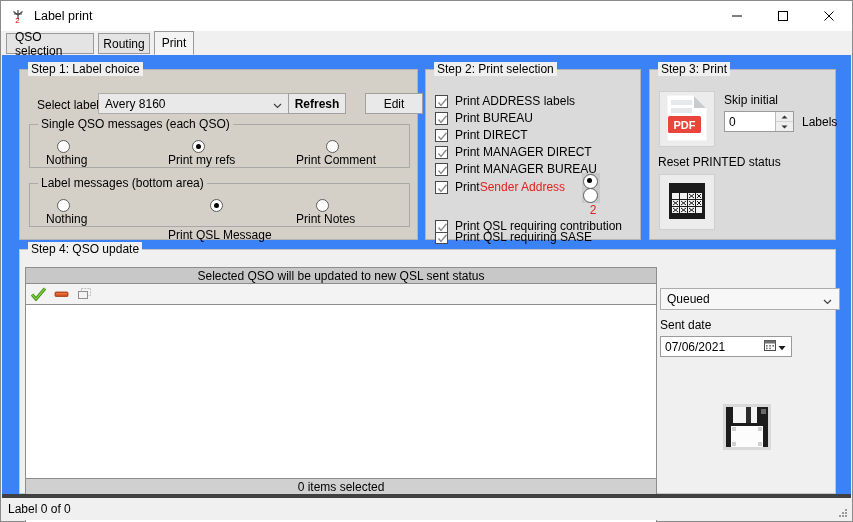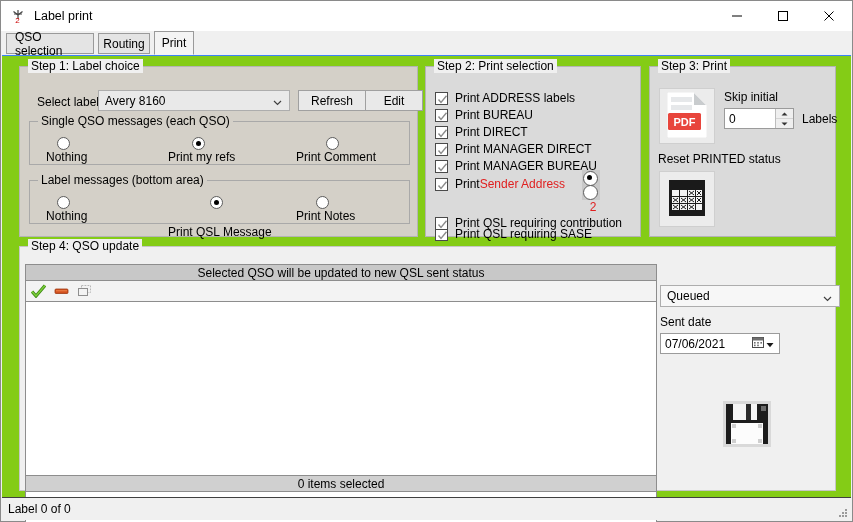--- a/index.html
+++ b/index.html
@@ -57,22 +57,22 @@
   }
   .tab.sel {
     background: #f4f4f4;
     border-bottom-color: #f4f4f4;
     top: 0px; height: 24px;
   }
 
   
   #client {
     position: absolute; left: 1px; top: 54px; right: 1px; bottom: 23px;
-    background: #84cc16;
-    border-top: 1px solid #3b82f6;
+    background: #3b82f6;
+    border-top: 4px solid #3b82f6;
   }
 
   
   .group {
     position: absolute;
     border: 1px solid #b4b4b4;
     background: #d4d0c8;
     box-sizing: border-box;
   }
   .group.flat { background: #dadada; }
@@ -219,21 +219,21 @@
     border: 1px solid #8d8d8d;
     box-sizing: border-box;
     display: flex; align-items: center; justify-content: center;
     font-size: 12px;
   }
 
   
   #statusbar {
     position: absolute; left: 1px; right: 1px; bottom: 1px; height: 22px;
     background: #f0f0f0;
-    border-top: 1px solid #404040;
+    border-top: 4px solid #404040;
     display: flex; align-items: center;
     font-size: 12px;
     padding-left: 6px;
     color: #000;
   }
   #grip { position:absolute; right:3px; bottom:2px; width:12px; height:12px; }
 </style>
 </head>
 <body>
 
@@ -289,21 +289,21 @@
 
       <div class="lbl" style="left:9px; top:28px;margin-left:8px;">Select label</div>
       <div class="combo" style="left:78px; top:23px; width:192px; height:21px;">
         <span>Avery 8160</span>
         <span class="arrow">
           <svg width="9" height="9" viewBox="0 0 9 9">
               <polyline points="1,3 4.5,6.5 8,3" fill="none" stroke="#404040" stroke-width="1.2"></polyline>
             </svg>
         </span>
       </div>
-      <div class="btn" style="left:278px; top:23px; width:68px; height:21px;">
+      <div class="btn" style="left:268px; top:23px; width:58px; height:21px;font-weight:bold;">
         <span>Refresh</span>
       </div>
       <div class="btn" style="left:345px; top:23px; width:58px; height:21px;">
         <span>Edit</span>
       </div>
 
       <div class="inner-group" style="left:9px; top:54px; width:381px; height:44px;">
         <div class="g-title">Single QSO messages (each QSO)</div>
         <div class="radio" style="left:9px; top:15px;">
           <span class="dot"></span>
@@ -520,21 +520,21 @@
     <div class="combo white" style="left:658px; top:229px; width:180px; height:22px;">
       <span>Queued</span>
       <span class="arrow">
         <svg width="9" height="9" viewBox="0 0 9 9">
             <polyline points="1,3 4.5,6.5 8,3" fill="none" stroke="#404040" stroke-width="1.2"></polyline>
           </svg>
       </span>
     </div>
 
     <div class="lbl" style="left:658px; top:259px;">Sent date</div>
-    <div class="datefield" style="left:658px; top:277px; width:120px; height:21px;">
+    <div class="datefield" style="left:658px; top:277px; width:132px; height:21px;">
       <span>07/06/2021</span>
       <span class="calbtn">
         <span>
           <svg width="12" height="12" viewBox="0 0 12 12">
             <rect x="0.5" y="1.5" width="11" height="10" fill="#ffffff" stroke="#4a4a4a" stroke-width="1"></rect>
             <rect x="0.5" y="1.5" width="11" height="3" fill="#6f6f6f"></rect>
             <g fill="#6f6f6f">
               <rect x="2" y="6" width="1.6" height="1.6"></rect>
                 <rect x="5.2" y="6" width="1.6" height="1.6"></rect>
                 <rect x="8.4" y="6" width="1.6" height="1.6"></rect>

